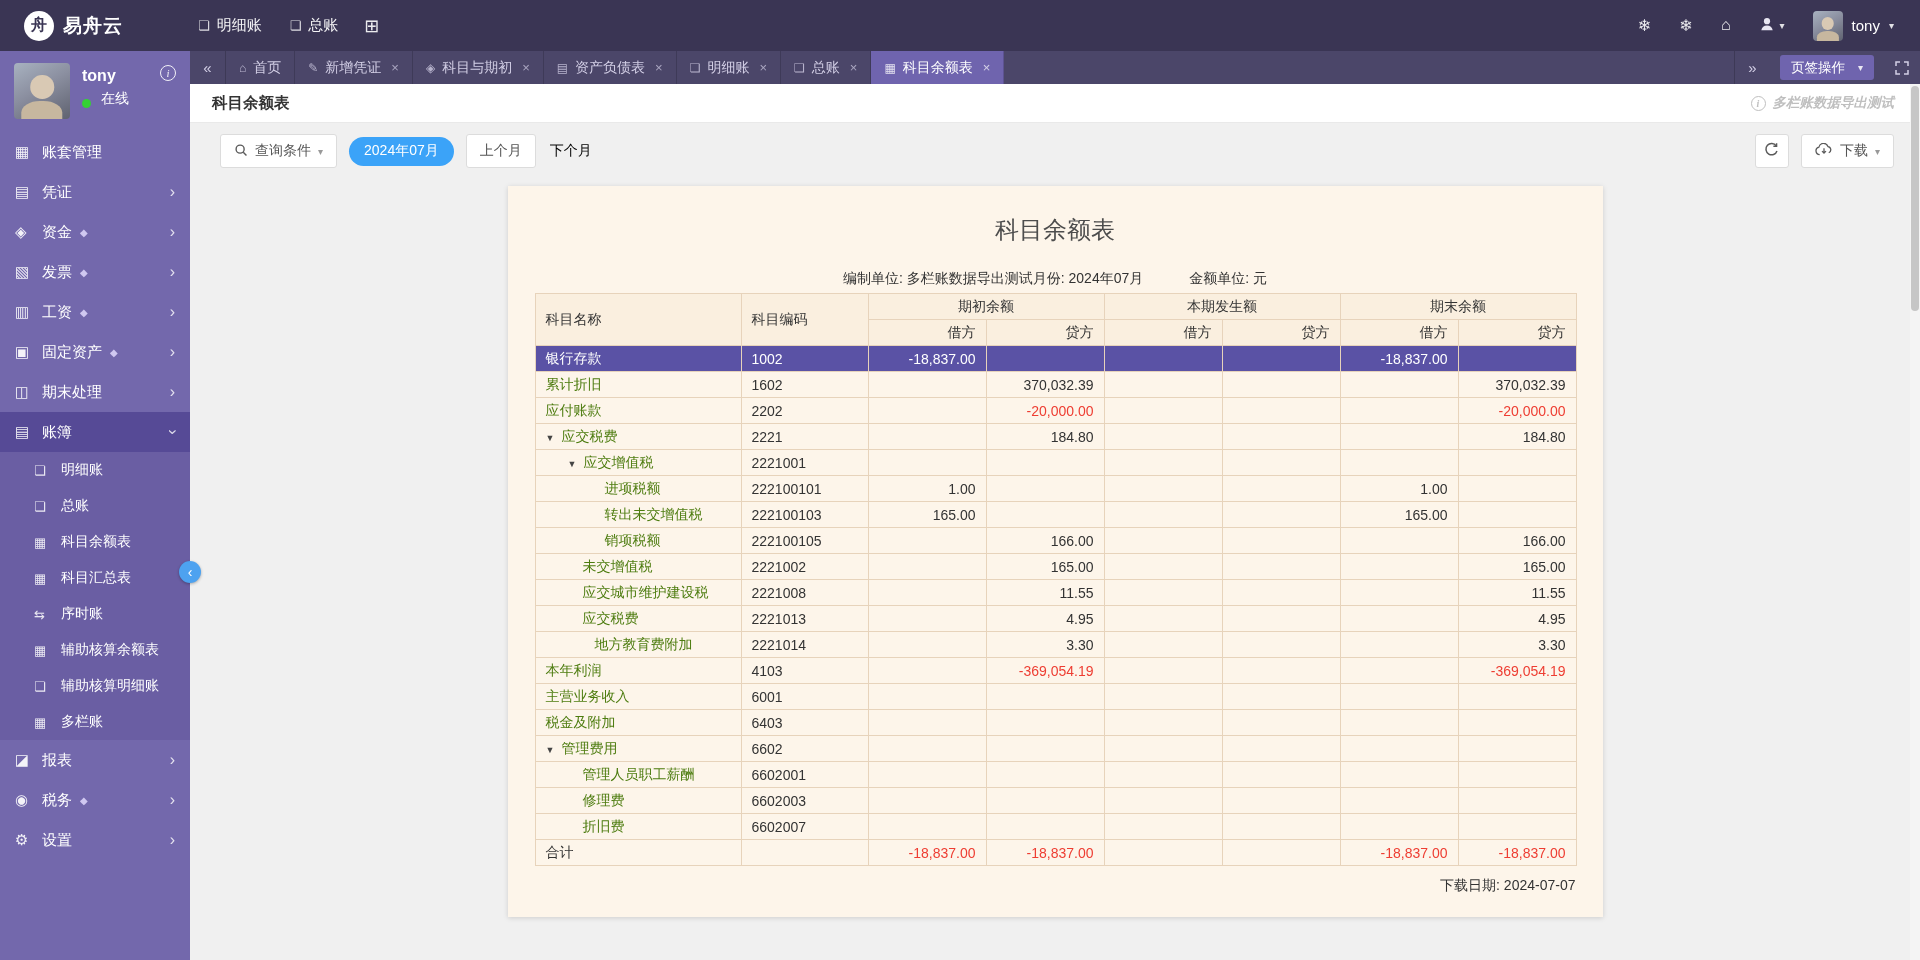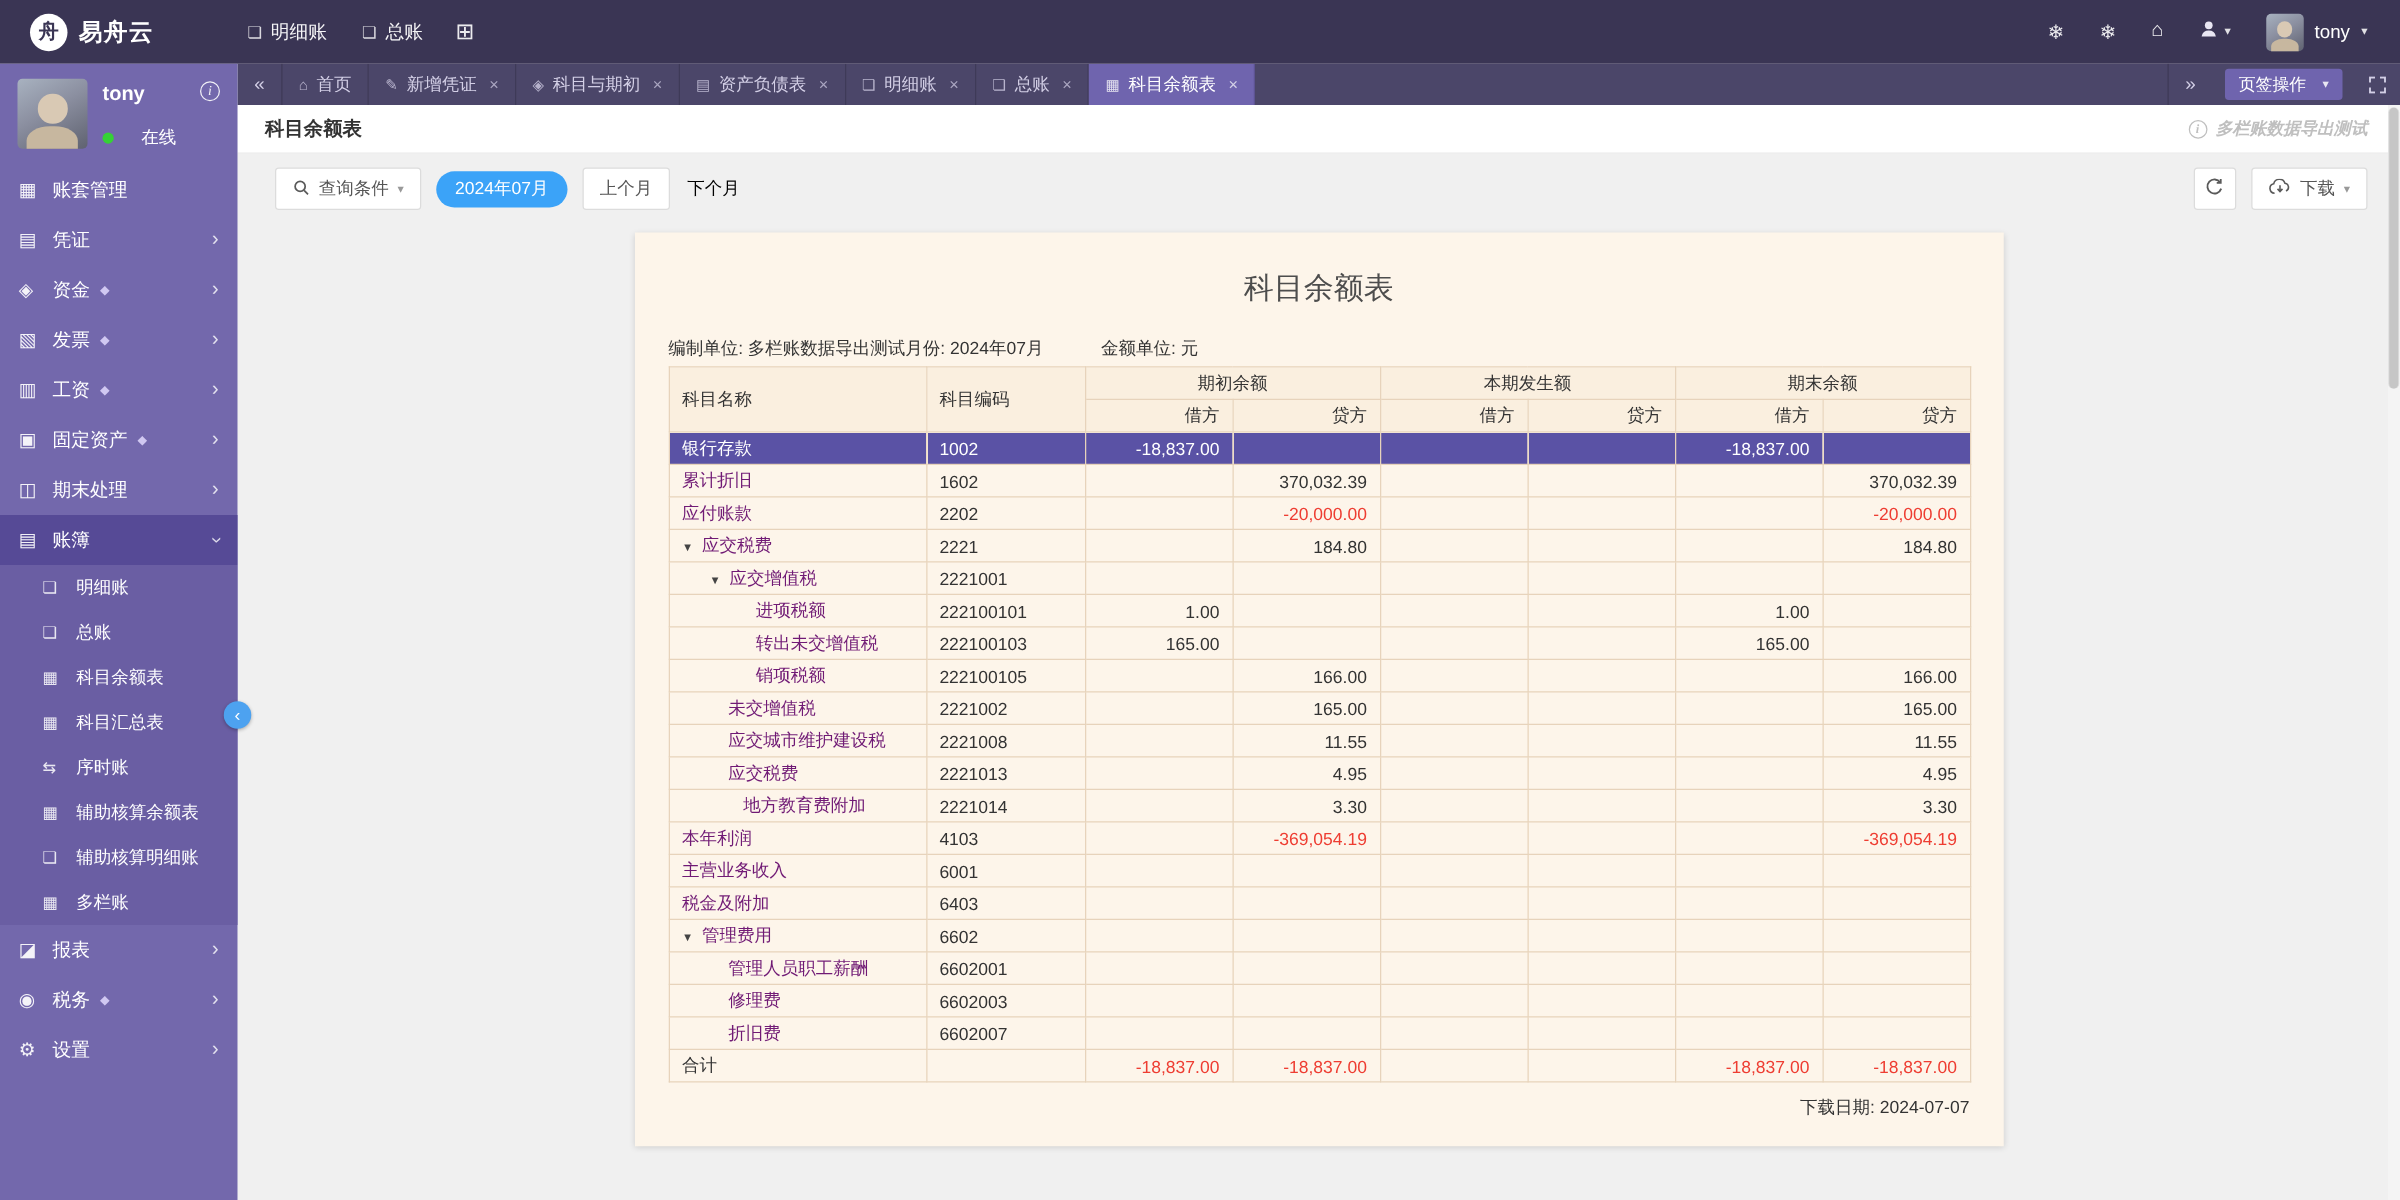--- a/index.html
+++ b/index.html
@@ -33,21 +33,21 @@
 
   
   .sidebar{width:190px;background:#7368ac;color:#fff;flex-shrink:0;position:relative}
   .user-panel{padding:12px 14px 13px;display:flex;gap:12px;position:relative;align-items:flex-start}
   .avatar{width:56px;height:56px;border-radius:4px;position:relative;overflow:hidden;cursor:pointer;
     background:linear-gradient(150deg,#a8b2c0 0%,#8b8fa0 45%,#5f6270 100%)}
   .user-meta{padding-top:4px}
   .user-name{font-size:16px;font-weight:bold}
   .info-i{position:absolute;right:14px;top:14px;width:16px;height:16px;border:1px solid #fff;border-radius:50%;
     font-size:11px;line-height:14px;text-align:center;font-style:italic;opacity:.9;cursor:pointer;font-family:"Liberation Serif","DejaVu Serif",serif}
-  .user-status{margin-top:16px;font-size:14px;display:flex;align-items:center;gap:22px}
+  .user-status{margin-top:5px;font-size:14px;display:flex;align-items:flex-end;gap:10px}
   .dot{width:9px;height:9px;border-radius:50%;background:#35d235}
   .side-item{height:40px;display:flex;align-items:center;padding:0 15px;font-size:15px;cursor:pointer}
   .side-item.active{background:#564a96}
   .side-glyph{width:27px;font-size:15px;opacity:.92;flex-shrink:0}
   .gem{margin-left:8px;font-size:10px;color:#d6cef5;opacity:.95}
   .chev{margin-left:auto;font-size:16px;opacity:.8}
   .chev.down{transform:rotate(90deg)}
   .submenu{background:#6a5ea3}
   .sub-item{height:36px;display:flex;align-items:center;padding-left:34px;font-size:14px;cursor:pointer;gap:10px}
   .sub-glyph{font-size:13px;opacity:.85;width:17px;flex-shrink:0}
@@ -80,33 +80,33 @@
   .btn{display:inline-flex;align-items:center;gap:7px;height:34px;padding:0 13px;background:#fff;border:1px solid #dcdcdc;border-radius:3px;font-size:14px;color:#555;cursor:pointer;font-family:inherit}
   .icon-btn{width:34px;padding:0;justify-content:center}
   .pill{display:inline-flex;align-items:center;height:29px;padding:0 15px;background:#3ba3f8;color:#fff;border-radius:15px;font-size:14px;cursor:pointer}
   .next-disabled{color:#000000;font-size:14px;margin-left:2px;cursor:default}
   .toolbar-right{margin-left:auto;display:flex;gap:12px}
   .btn .caret{color:#888}
 
   .content-scroll{flex:1;min-height:0}
   .card{width:1095px;margin:7px auto 0;background:#fdf5ea;box-shadow:0 1px 5px rgba(0,0,0,.15);padding:0 27px 22px}
   .report-title{font-size:24px;color:#4d4d4d;font-weight:500;text-align:center;padding:28px 0 24px}
-  .report-meta{display:flex;justify-content:flex-start;font-size:14px;margin-bottom:5px}
+  .report-meta{display:flex;justify-content:center;font-size:14px;margin-bottom:5px}
   .meta-right{display:flex;gap:46px}
   .report-footer{text-align:right;font-size:14px;padding-top:11px}
 
   .balance-table{width:100%;border-collapse:collapse;table-layout:fixed;font-size:14px;color:#333}
   .balance-table th,.balance-table td{border:1px solid #e7d3bb;height:26px;padding:1px 10px;overflow:hidden;white-space:nowrap}
   .balance-table thead th{background:#faefdf;font-weight:normal}
   th.h-name{text-align:left}
   th.h-group{text-align:center}
   th.h-dc{text-align:right}
   td.num{text-align:right}
   td.code-cell{text-align:left}
-  .acct-link{color:#701a75;cursor:pointer}
+  .acct-link{color:#4d7c0f;cursor:pointer}
   .total-label{color:#333}
   .arrow{display:inline-block;width:16px;font-size:9px;color:#444;cursor:pointer}
   .num.neg{color:#ee3d32}
   tr.selected{background:#5a52a5}
   tr.selected td,tr.selected .acct-link,tr.selected .arrow,tr.selected .num.neg{color:#fff}
 
   .scrollbar{position:fixed;right:0;top:84px;bottom:0;width:10px;background:#f4f4f4}
   .scrollbar .thumb{position:absolute;top:2px;left:1px;width:8px;height:225px;border-radius:4px;background:#c6c6c6;cursor:pointer}
 </style>
 </head>

